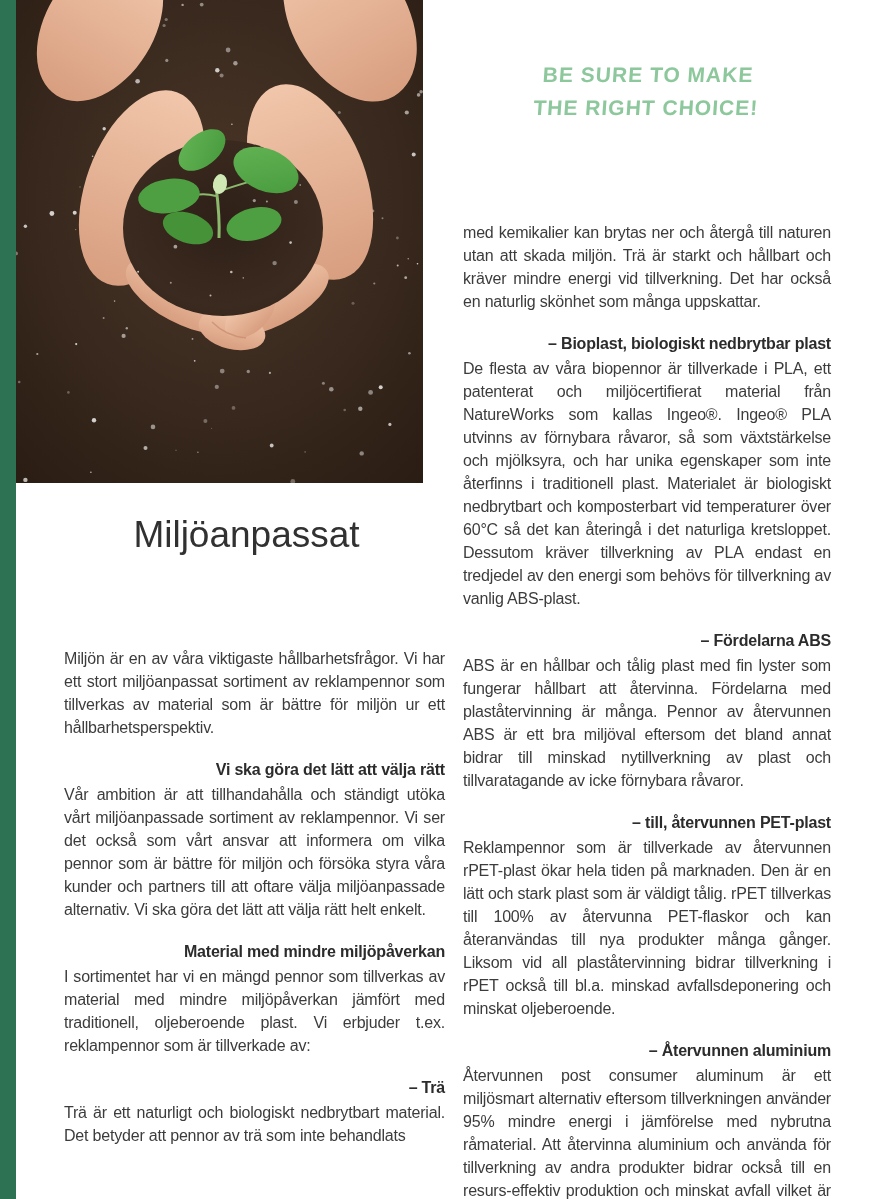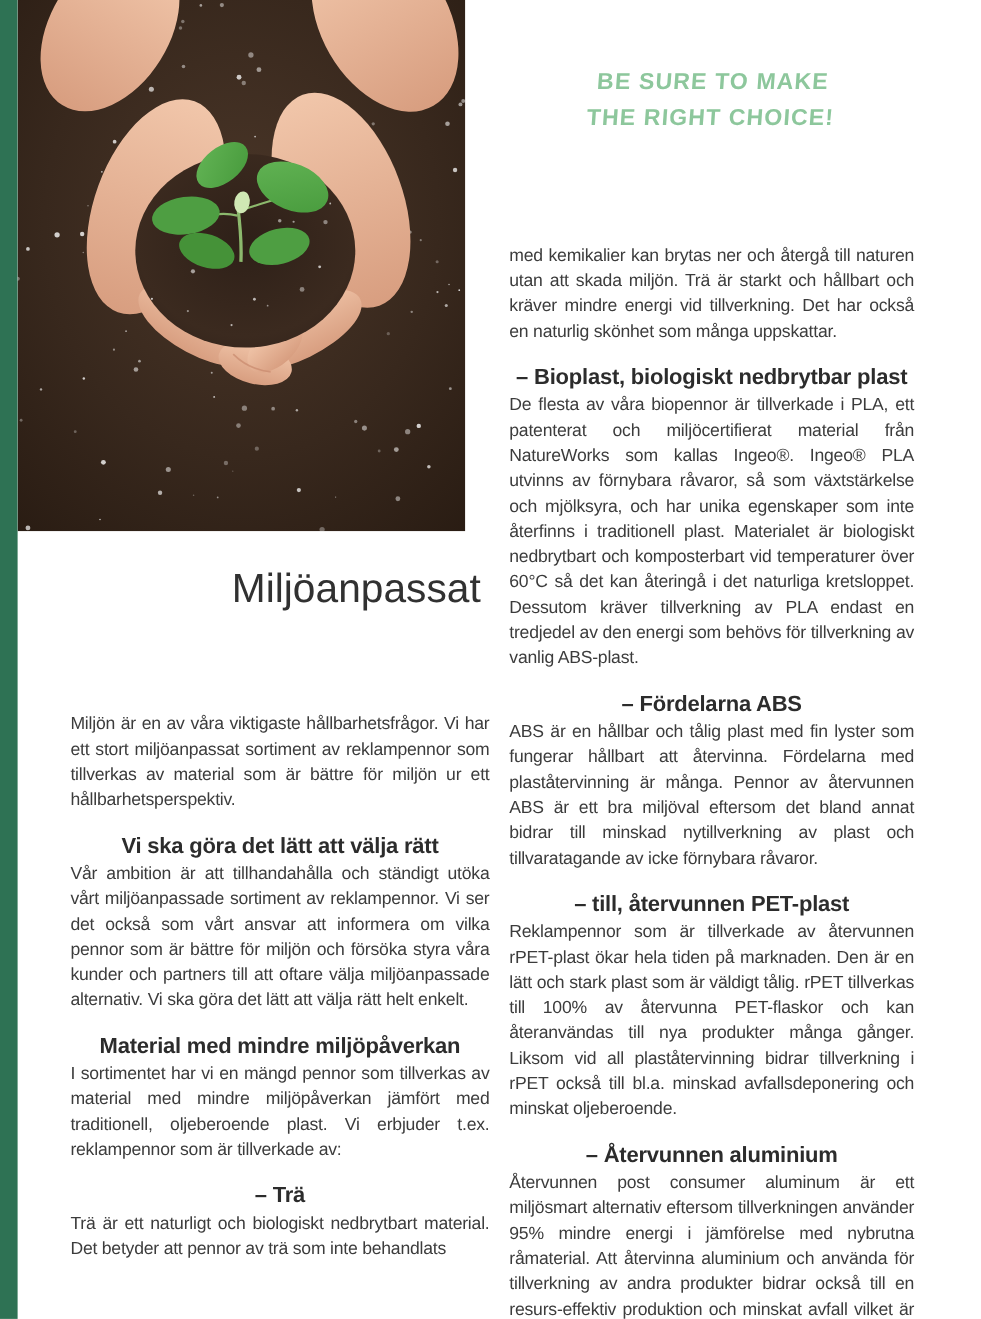--- a/index.html
+++ b/index.html
@@ -23,39 +23,39 @@
     position:absolute;left:463px;top:58px;width:368px;
     text-align:center;
     font-weight:bold;
     font-size:21px;line-height:33px;
     letter-spacing:1px;
     color:#8dc79c;
     transform:skewX(-4deg);
   }
   .title{
     position:absolute;left:56px;top:510px;width:381px;margin:0;
-    text-align:right;
+    text-align:center;
     font-weight:400;
     font-size:37px;line-height:50px;
     color:#313131;
   }
   .col{
     position:absolute;
     font-size:16px;line-height:23px;
     letter-spacing:-0.2px;
     text-align:justify;
     color:#3c3c3c;
   }
   .col-left{left:64px;top:631px;width:381px;}
   .col-right{left:463px;top:205px;width:368px;}
   .col p{margin:0;}
   .col h3{
-    font-size:20px;line-height:23px;
+    font-size:16px;line-height:23px;
     margin:19px 0 2px 0;
-    text-align:center;
+    text-align:right;
     color:#2c2c2c;
     font-weight:bold;
   }
   .col p.first{margin-top:16px;}
 </style>
 </head>
 <body>
 
 <div class="page">
 

